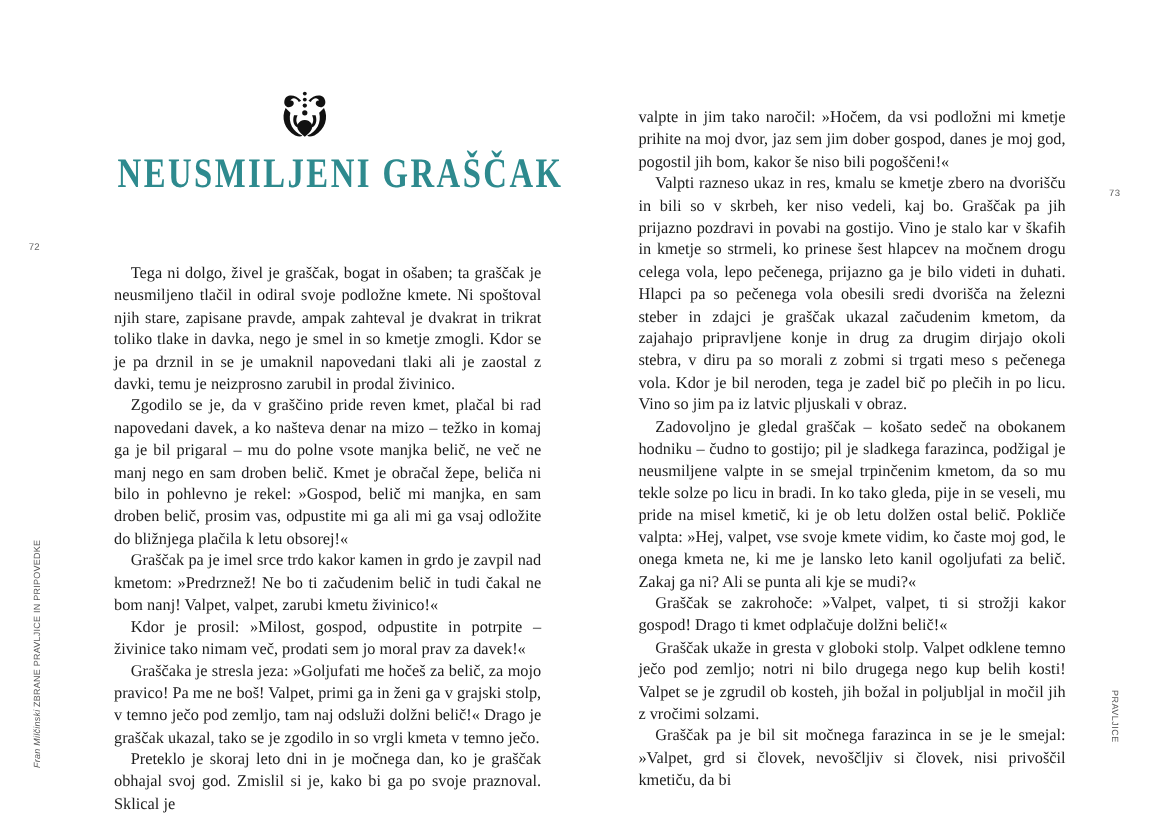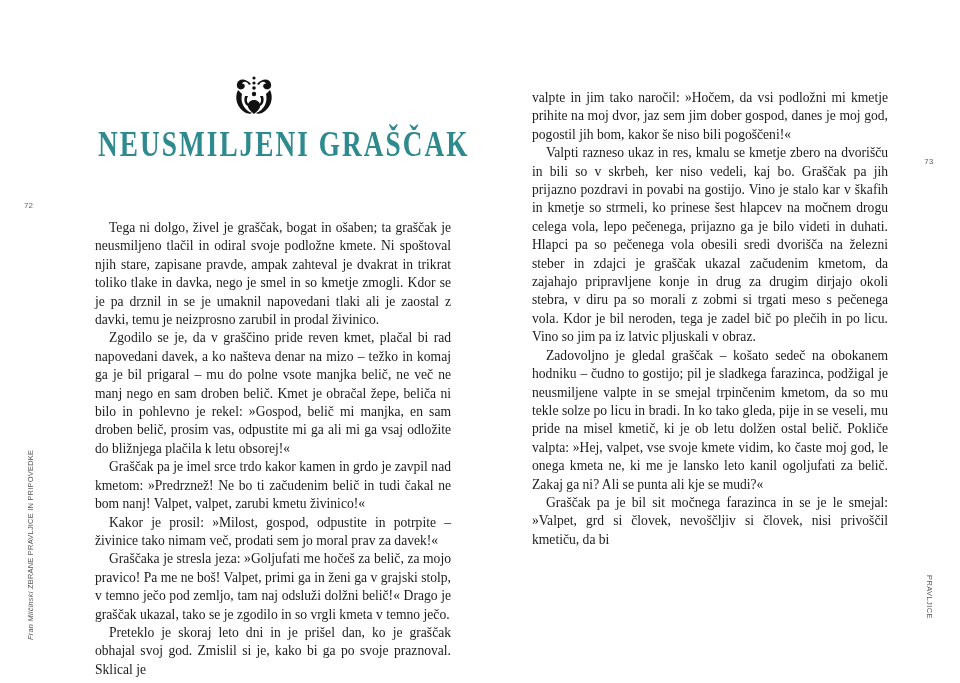--- a/index.html
+++ b/index.html
@@ -42,35 +42,37 @@
       <path d="M29 22 C31 28 28 33 24 32 C27 29 28 26 26 22 Z"></path>
     </g>
   </svg>
 
   <div class="chapter-title">NEUSMILJENI GRAŠČAK</div>
 
   <div class="col">
     <p>Tega ni dolgo, živel je graščak, bogat in ošaben; ta graščak je neusmiljeno tlačil in odiral svoje podložne kmete. Ni spoštoval njih stare, zapisane pravde, ampak zahteval je dvakrat in trikrat toliko tlake in davka, nego je smel in so kmetje zmogli. Kdor se je pa drznil in se je umaknil napovedani tlaki ali je zaostal z davki, temu je neizprosno zarubil in prodal živinico.</p>
     <p>Zgodilo se je, da v graščino pride reven kmet, plačal bi rad napovedani davek, a ko našteva denar na mizo – težko in komaj ga je bil prigaral – mu do polne vsote manjka belič, ne več ne manj nego en sam droben belič. Kmet je obračal žepe, beliča ni bilo in pohlevno je rekel: »Gospod, belič mi manjka, en sam droben belič, prosim vas, odpustite mi ga ali mi ga vsaj odložite do bližnjega plačila k letu obsorej!«</p>
     <p>Graščak pa je imel srce trdo kakor kamen in grdo je zavpil nad kmetom: »Predrznež! Ne bo ti začudenim belič in tudi čakal ne bom nanj! Valpet, valpet, zarubi kmetu živinico!«</p>
-    <p>Kakor je prosil: »Milost, gospod, odpustite in potrpite – živinice tako nimam več, prodati sem jo moral prav za davek!«</p>
+    <p>Kdor je prosil: »Milost, gospod, odpustite in potrpite – živinice tako nimam več, prodati sem jo moral prav za davek!«</p>
     <p>Graščaka je stresla jeza: »Goljufati me hočeš za belič, za mojo pravico! Pa me ne boš! Valpet, primi ga in ženi ga v grajski stolp, v temno ječo pod zemljo, tam naj odsluži dolžni belič!« Drago je graščak ukazal, tako se je zgodilo in so vrgli kmeta v temno ječo.</p>
-    <p>Preteklo je skoraj leto dni in je prišel dan, ko je graščak obhajal svoj god. Zmislil si je, kako bi ga po svoje praznoval. Sklical je</p>
+    <p>Preteklo je skoraj leto dni in je močnega dan, ko je graščak obhajal svoj god. Zmislil si je, kako bi ga po svoje praznoval. Sklical je</p>
   </div>
 
   <div class="spine-left">
     <span class="author">Fran Milčinski</span>
     <span>ZBRANE PRAVLJICE IN PRIPOVEDKE</span>
   </div>
 </div>
 
 <div class="page right">
   <span class="page-num">73</span>
 
   <div class="col">
     <p class="cont">valpte in jim tako naročil: »Hočem, da vsi podložni mi kmetje prihite na moj dvor, jaz sem jim dober gospod, danes je moj god, pogostil jih bom, kakor še niso bili pogoščeni!«</p>
     <p>Valpti razneso ukaz in res, kmalu se kmetje zbero na dvorišču in bili so v skrbeh, ker niso vedeli, kaj bo. Graščak pa jih prijazno pozdravi in povabi na gostijo. Vino je stalo kar v škafih in kmetje so strmeli, ko prinese šest hlapcev na močnem drogu celega vola, lepo pečenega, prijazno ga je bilo videti in duhati. Hlapci pa so pečenega vola obesili sredi dvorišča na železni steber in zdajci je graščak ukazal začudenim kmetom, da zajahajo pripravljene konje in drug za drugim dirjajo okoli stebra, v diru pa so morali z zobmi si trgati meso s pečenega vola. Kdor je bil neroden, tega je zadel bič po plečih in po licu. Vino so jim pa iz latvic pljuskali v obraz.</p>
     <p>Zadovoljno je gledal graščak – košato sedeč na obokanem hodniku – čudno to gostijo; pil je sladkega farazinca, podžigal je neusmiljene valpte in se smejal trpinčenim kmetom, da so mu tekle solze po licu in bradi. In ko tako gleda, pije in se veseli, mu pride na misel kmetič, ki je ob letu dolžen ostal belič. Pokliče valpta: »Hej, valpet, vse svoje kmete vidim, ko časte moj god, le onega kmeta ne, ki me je lansko leto kanil ogoljufati za belič. Zakaj ga ni? Ali se punta ali kje se mudi?«</p>
+    <p>Graščak se zakrohoče: »Valpet, valpet, ti si strožji kakor gospod! Drago ti kmet odplačuje dolžni belič!«</p>
+    <p>Graščak ukaže in gresta v globoki stolp. Valpet odklene temno ječo pod zemljo; notri ni bilo drugega nego kup belih kosti! Valpet se je zgrudil ob kosteh, jih božal in poljubljal in močil jih z vročimi solzami.</p>
     <p>Graščak pa je bil sit močnega farazinca in se je le smejal: »Valpet, grd si človek, nevoščljiv si človek, nisi privoščil kmetiču, da bi</p>
   </div>
 
   <div class="spine-right">PRAVLJICE</div>
 </div>
 
 </body></html>

